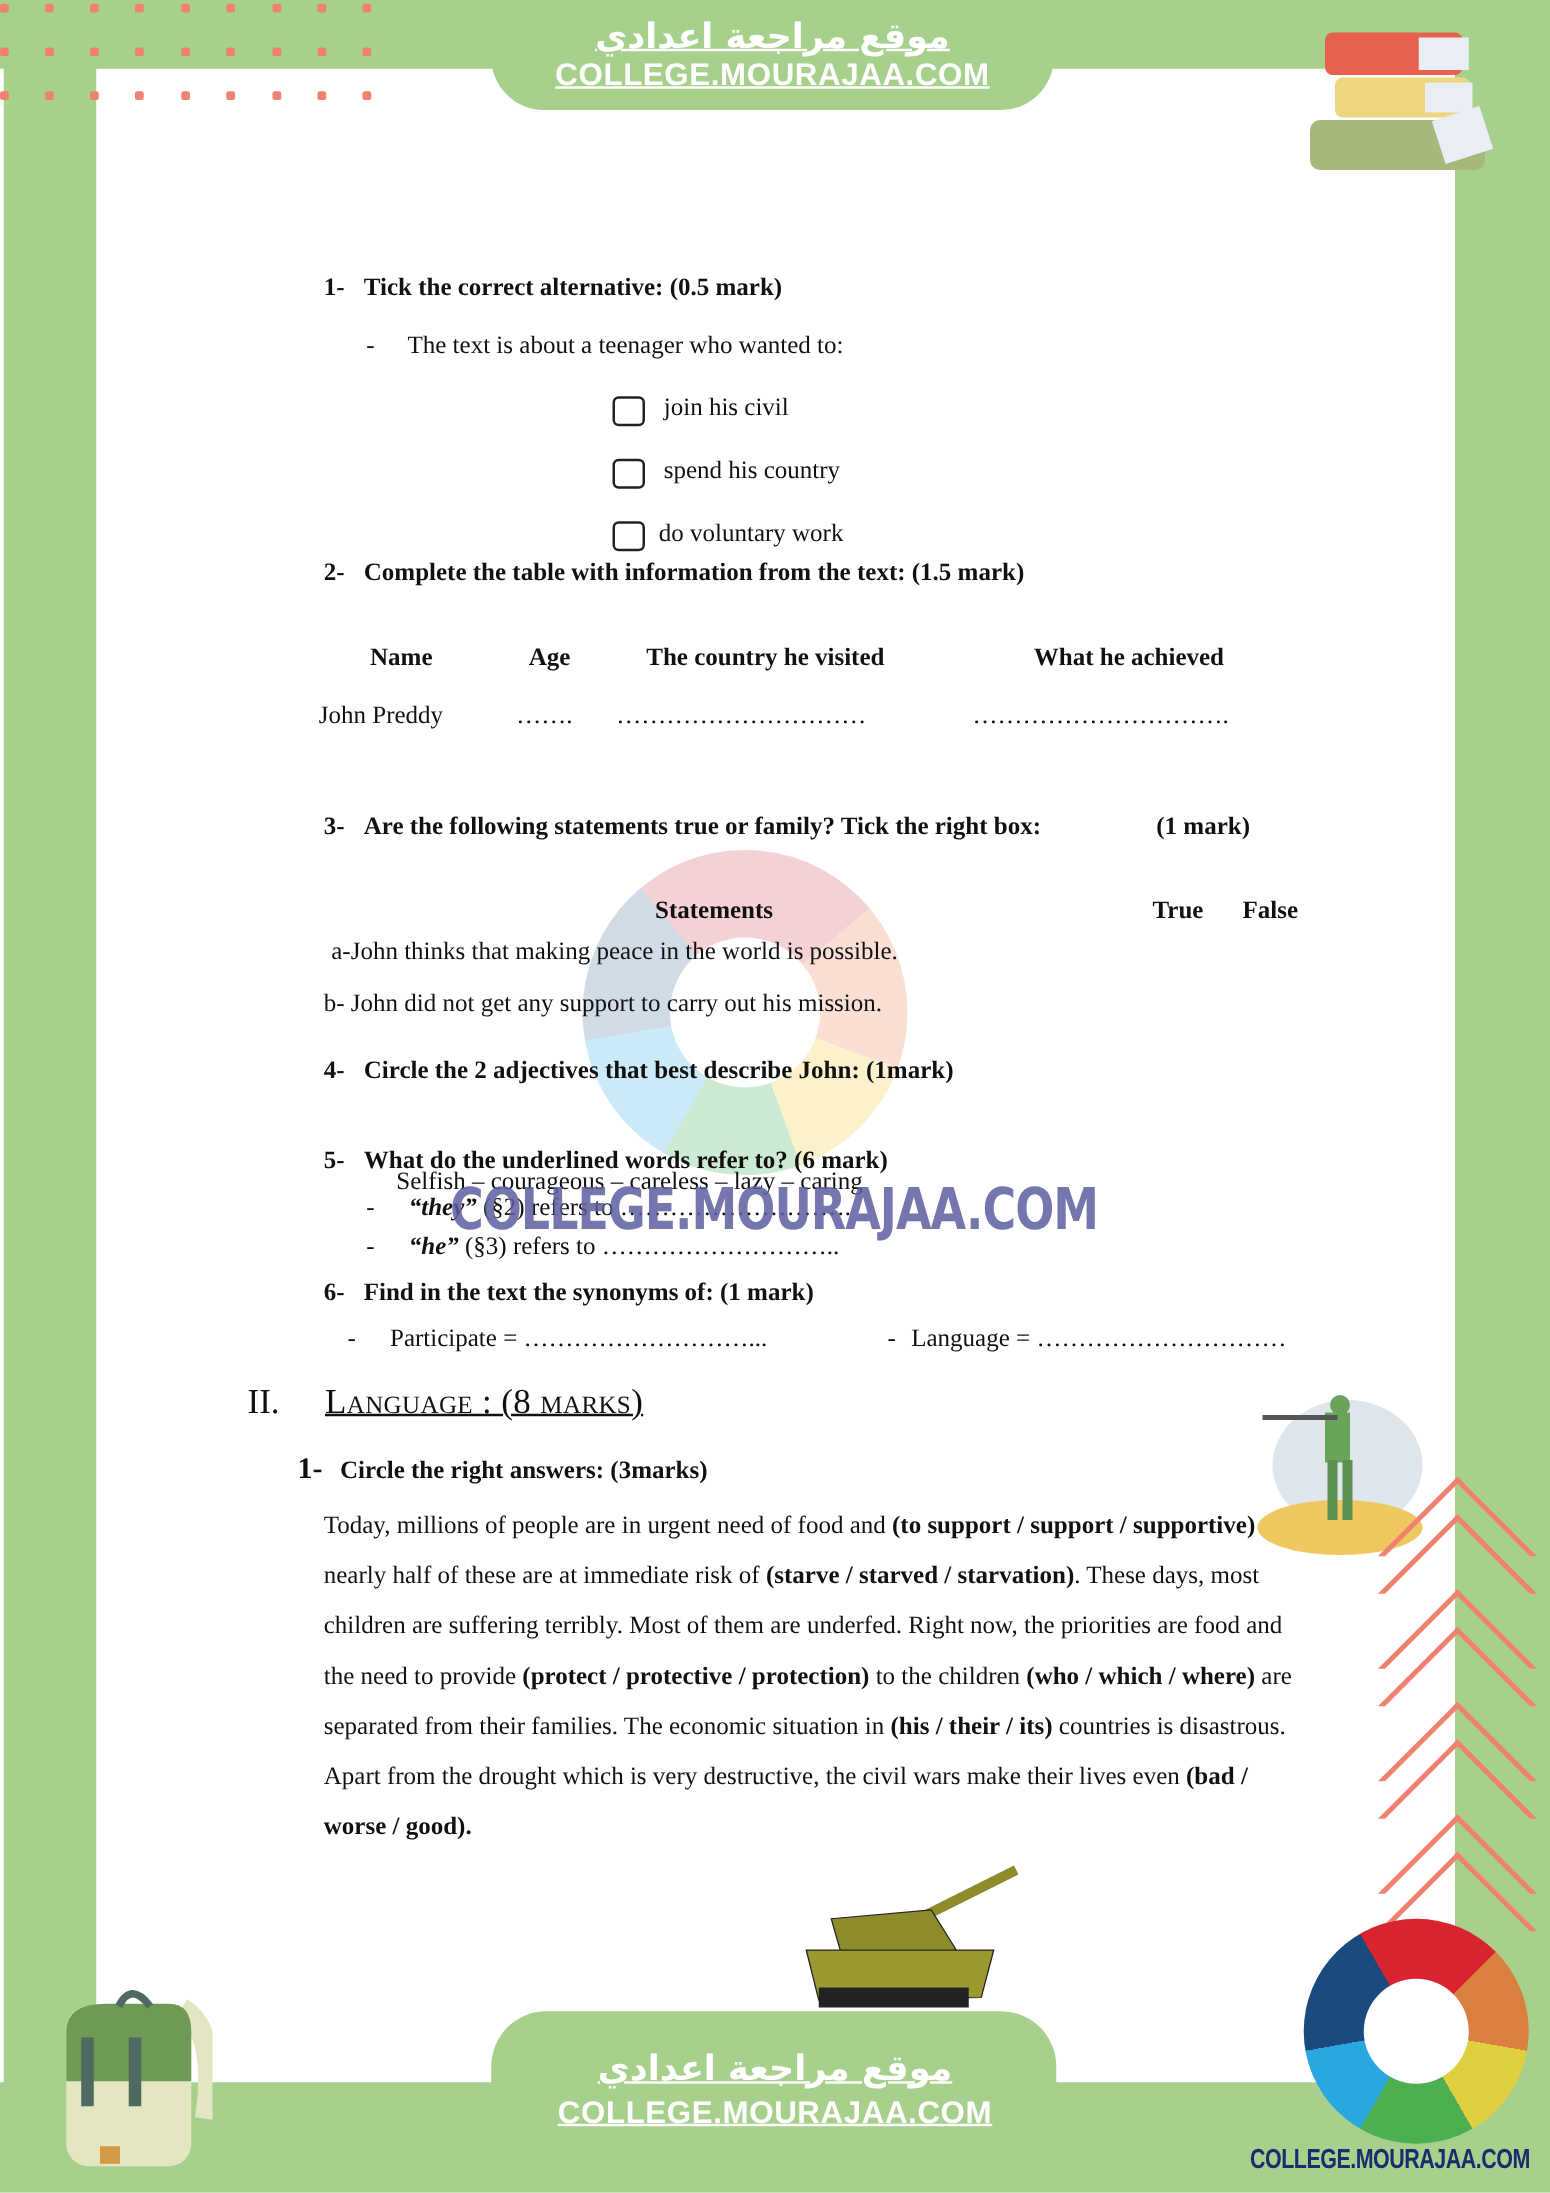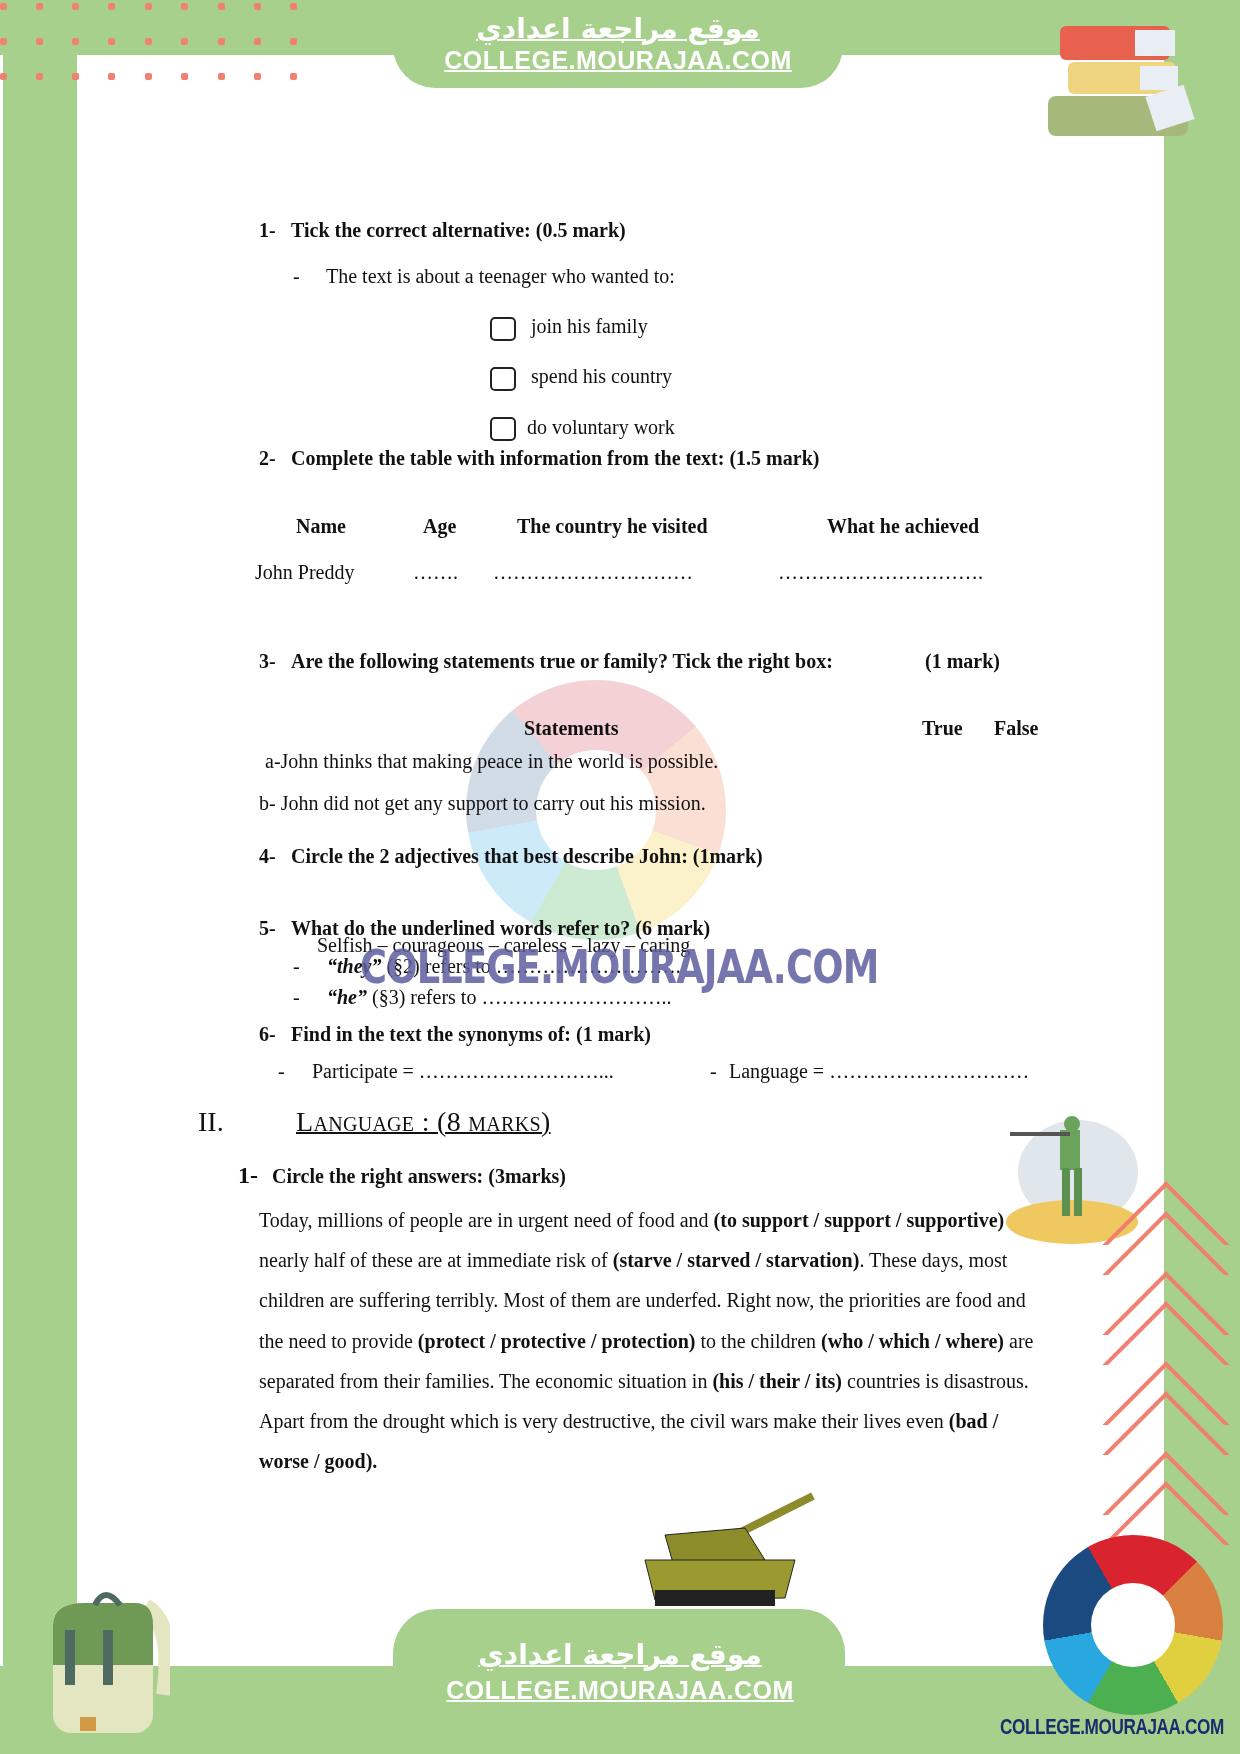--- a/index.html
+++ b/index.html
@@ -23,21 +23,21 @@
   
   .q { position:absolute; font-weight:bold; font-size:20px; white-space:nowrap; }
   .q .num { display:inline-block; width:32px; }
   .t { position:absolute; font-size:20px; white-space:nowrap; }
   .checkbox { position:absolute; width:26px; height:24px; border:2px solid #222; border-radius:5px; background:#fff; box-sizing:border-box; }
   .th { position:absolute; font-weight:bold; font-size:20px; white-space:nowrap; }
   .para { position:absolute; left:259px; top:1200px; width:790px; font-size:20px; line-height:40.2px; }
   .para b { font-weight:bold;margin-top:23px; }
   .section { position:absolute; left:198px; top:1106px; font-size:28px; white-space:nowrap; font-family:"Liberation Serif", serif; }
   .section .roman { display:inline-block; width:62px; }
-  .section .title { text-decoration:underline; text-decoration-thickness:2px; font-variant:small-caps; letter-spacing:0.3px;margin-left:36px; }
+  .section .title { text-decoration:underline; text-decoration-thickness:2px; font-variant:small-caps; letter-spacing:0.3px; }
 
   
   .wm-ring { position:absolute; left:466px; top:680px; width:260px; height:260px; border-radius:50%; opacity:0.45; pointer-events:none; }
   .wm-ring-hole { position:absolute; left:536px; top:750px; width:120px; height:120px; border-radius:50%; background:#fff; opacity:1; }
   .wm-text { position:absolute; left:360px; top:940px; font-family:"DejaVu Sans", sans-serif; font-weight:bold; font-size:46px; color:#5f5fa0; opacity:0.85; letter-spacing:-1px; transform:scaleX(0.8); transform-origin:left top; white-space:nowrap; }
 
   
   .deco { position:absolute; }
   .chev { position:absolute; width:90px; height:90px; border:4px solid #f08070; border-left-color:transparent; border-bottom-color:transparent; transform:rotate(-45deg); box-sizing:border-box; }
   .logo-ring { position:absolute; left:1043px; top:1535px; width:180px; height:180px; border-radius:50%;
@@ -99,21 +99,21 @@
   <rect x="110" y="72" width="40" height="36" fill="#e8eef4" transform="rotate(-18 130 90)"></rect>
 </svg>
 
 <div class="q" style="left:259px;top:219px">
   <span class="num">1-</span><span>Tick the correct alternative: (0.5 mark)</span>
 </div>
 <div class="t" style="left:293px;top:265px">-</div>
 <div class="t" style="left:326px;top:265px">The text is about a teenager who wanted to:</div>
 
 <div class="checkbox" style="left:490px;top:317px"></div>
-<div class="t" style="left:531px;top:315px">join his family</div>
+<div class="t" style="left:531px;top:315px">join his civil</div>
 <div class="checkbox" style="left:490px;top:367px"></div>
 <div class="t" style="left:531px;top:365px">spend his country</div>
 <div class="checkbox" style="left:490px;top:417px"></div>
 <div class="t" style="left:527px;top:416px">do voluntary work</div>
 
 <div class="q" style="left:259px;top:447px">
   <span class="num">2-</span><span>Complete the table with information from the text: (1.5 mark)</span>
 </div>
 <div class="th" style="left:296px;top:515px">Name</div>
 <div class="th" style="left:423px;top:515px">Age</div>

